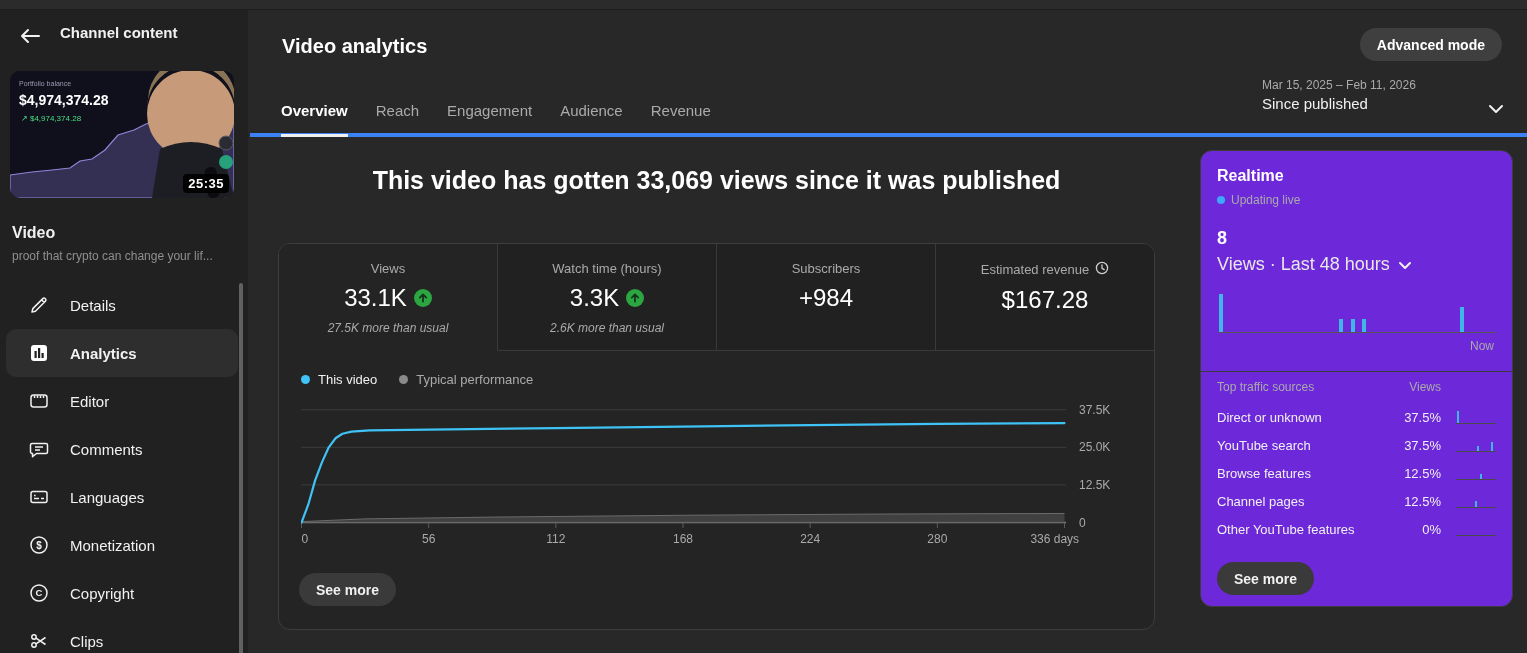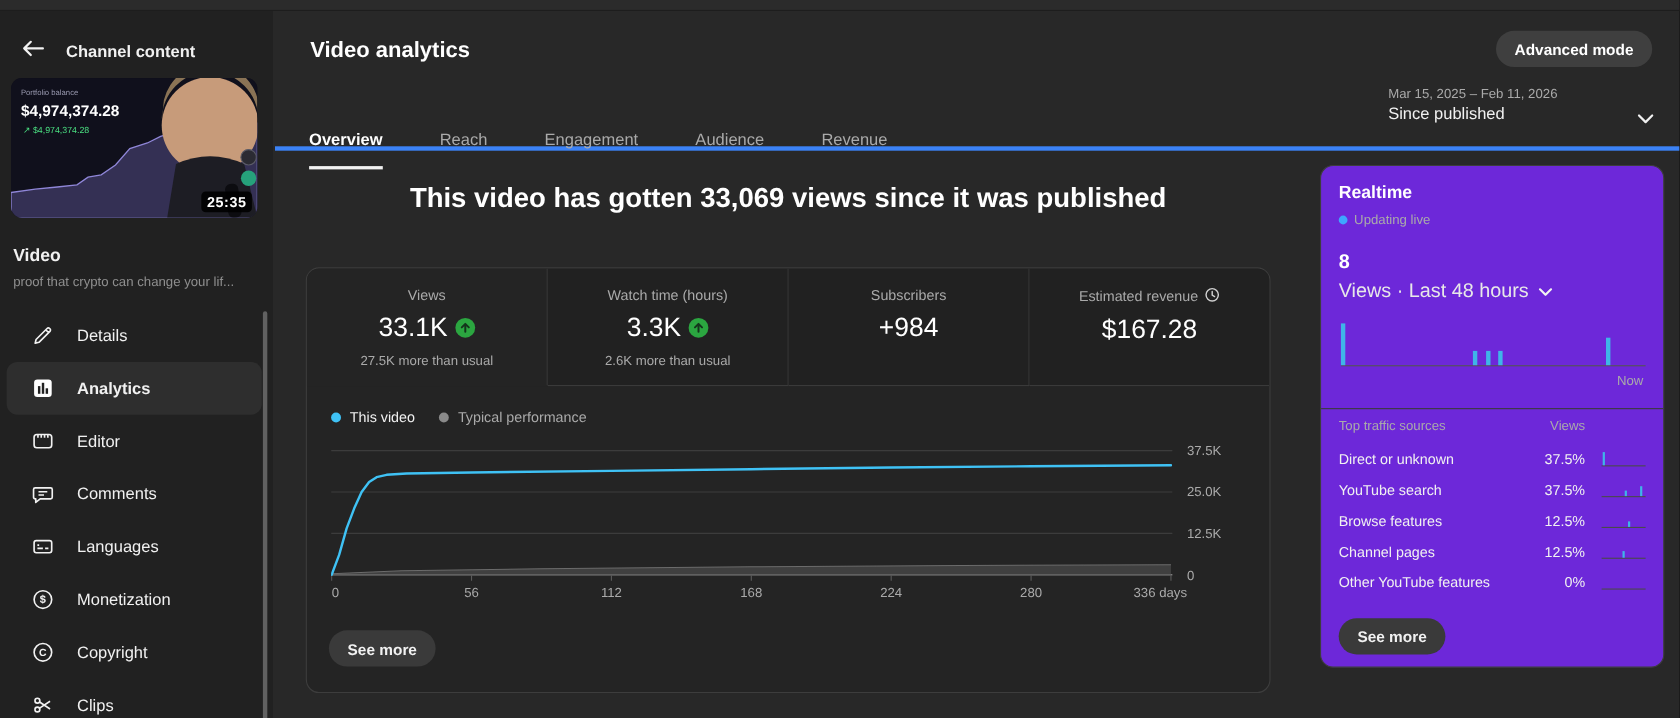--- a/index.html
+++ b/index.html
@@ -7,21 +7,21 @@
   #root {
     position:relative; width:1527px; height:653px; overflow:hidden;
     background:#282828; font-family:"Liberation Sans", sans-serif; color:#f1f1f1;
   }
   
   .topstrip { position:absolute; left:0; top:0; width:1527px; height:10px;
     background:#2b2b2b; border-bottom:1px solid #1d1d1d; z-index:5; }
 
   
   .sidebar { position:absolute; left:0; top:10px; width:248px; height:643px; background:#212121; }
-  .sb-head { position:absolute; left:0; top:14px; width:248px; height:32px; display:flex; align-items:flex-end; }
+  .sb-head { position:absolute; left:0; top:14px; width:248px; height:32px; display:flex; align-items:flex-start; }
   .back-btn { width:24px; height:24px; margin-left:18px; display:flex; align-items:center; justify-content:center; cursor:pointer; }
   .sb-title { margin-left:18px; font-size:15px; font-weight:700; color:#f1f1f1; }
   .thumb { position:absolute; left:10px; top:61px; width:224px; height:127px; border-radius:10px; overflow:hidden; background:#10101c; cursor:pointer; }
   .thumb svg { display:block; }
   .duration { position:absolute; right:5px; bottom:5px; background:rgba(0,0,0,.88); color:#fff;
     font-size:13px; font-weight:700; padding:2px 5px; border-radius:4px; letter-spacing:.5px; }
   .v-title { position:absolute; left:12px; top:214px; font-size:16px; font-weight:700; color:#f1f1f1; }
   .v-desc { position:absolute; left:12px; top:239px; width:218px; font-size:12px; color:#8f8f8f;
     white-space:nowrap; overflow:hidden; }
   .menu { position:absolute; left:0; top:271px; width:248px; }
@@ -32,21 +32,21 @@
   .mi-label { margin-left:20px; font-size:15px; color:#f1f1f1; }
   .menu-item.selected .mi-label { font-weight:700; }
   .sb-scroll { position:absolute; left:239px; top:273px; width:4px; height:380px; background:#616161; border-radius:2px; cursor:grab; }
 
   
   .main-header { position:absolute; left:250px; top:10px; width:1277px; height:127px; border-bottom:4px solid #3b82f6; }
   .page-title { position:absolute; left:32px; top:25px; font-size:20px; font-weight:700; color:#fff; }
   .adv-btn { position:absolute; right:25px; top:18px; height:33px; padding:0 17px; display:flex; align-items:center;
     background:#3f3f3f; border:none; border-radius:17px; color:#fff; font-size:14px; font-weight:700;
     font-family:"Liberation Sans",sans-serif; cursor:pointer; }
-  .tabs { position:absolute; left:31px; top:103px; display:flex; gap:52px; height:41px; }
+  .tabs { position:absolute; left:31px; top:86px; display:flex; gap:28px; height:41px; }
   .tab { position:relative; font-size:15px; color:#aaa; display:flex; align-items:flex-start; padding-top:6px; cursor:pointer; }
   .tab.selected { color:#fff; font-weight:700; }
   .tab.selected::after { content:""; position:absolute; left:0; right:0; bottom:0; height:3px; background:#f1f1f1; }
   .daterange { position:absolute; right:25px; top:68px; width:240px; text-align:left; cursor:pointer; }
   .daterange .dr-sub { font-size:12px; color:#aaa; }
   .daterange .dr-main { font-size:15px; color:#f1f1f1; margin-top:3px; }
   .dr-chev { position:absolute; right:-2px; top:22px; }
 
   
   .headline { position:absolute; left:278px; top:166px; width:877px; text-align:center;
@@ -54,21 +54,21 @@
 
   .main-card { position:absolute; left:278px; top:243px; width:877px; height:387px;
     background:#242424; border:1px solid #3d3d3d; border-radius:12px; overflow:hidden; }
   .metric-row { display:flex; height:107px; }
   .metric-cell { flex:1; position:relative; background:#212121; border-right:1px solid #3a3a3a;
     border-bottom:1px solid #3a3a3a; display:flex; flex-direction:column; align-items:center; padding-top:17px; cursor:pointer; }
   .metric-cell:last-child { border-right:none; }
   .metric-cell.selected { background:#242424; border-bottom-color:transparent; }
   .m-label { font-size:13px; color:#aaa; display:flex; align-items:center; gap:6px; }
   .m-value { margin-top:8px; font-size:24px; color:#fff; display:flex; align-items:center; gap:7px; }
-  .m-note { margin-top:9px; font-size:12px; color:#aaa; }
+  .m-note { margin-top:9px; font-size:12px; font-style:italic; color:#aaa; }
   .up-badge { width:18px; height:18px; border-radius:50%; background:#2ba640; display:flex;
     align-items:center; justify-content:center; }
   .legend { position:absolute; left:22px; top:128px; display:flex; gap:22px; align-items:center; }
   .lg-item { display:flex; align-items:center; gap:8px; font-size:13px; }
   .lg-dot { width:9px; height:9px; border-radius:50%; }
   .lg-dot.blue { background:#3fc2f5; }
   .lg-dot.gray { background:#8a8a8a; }
   .lg-this { color:#f1f1f1; } .lg-typ { color:#aaa; }
   .plot { position:absolute; left:22px; top:157px; width:765px; height:128px; }
   .y-labels { position:absolute; left:800px; top:157px; width:60px; height:128px; }

